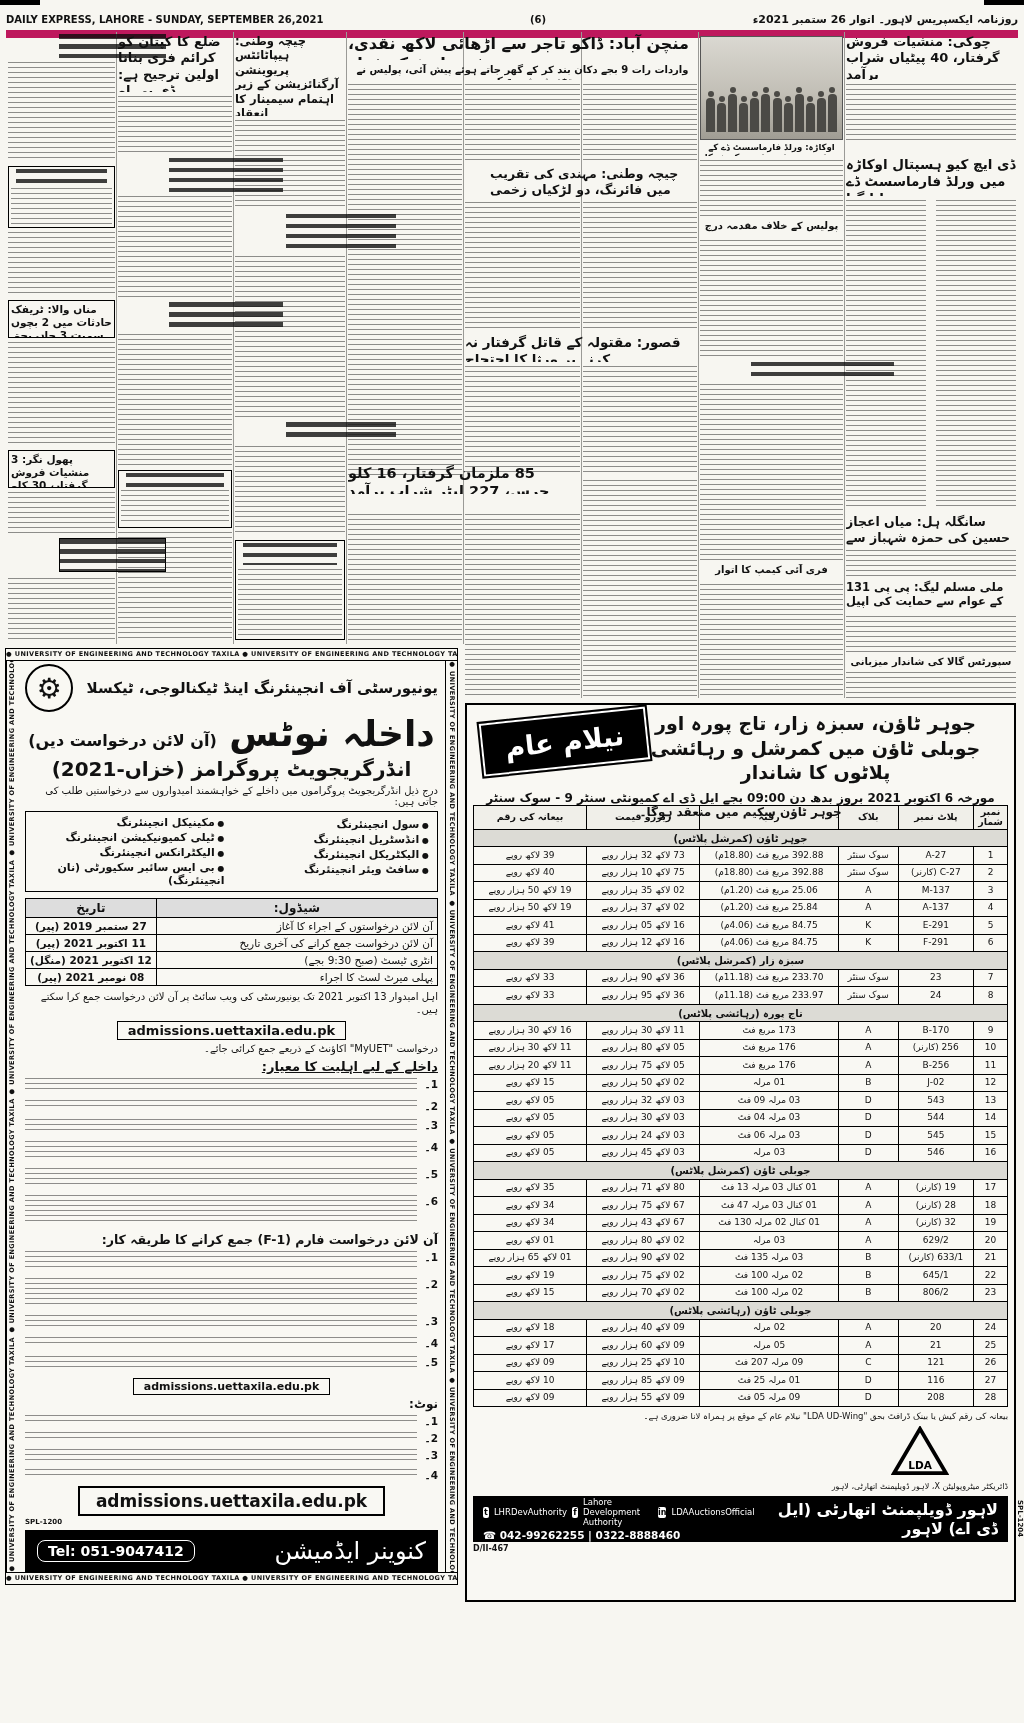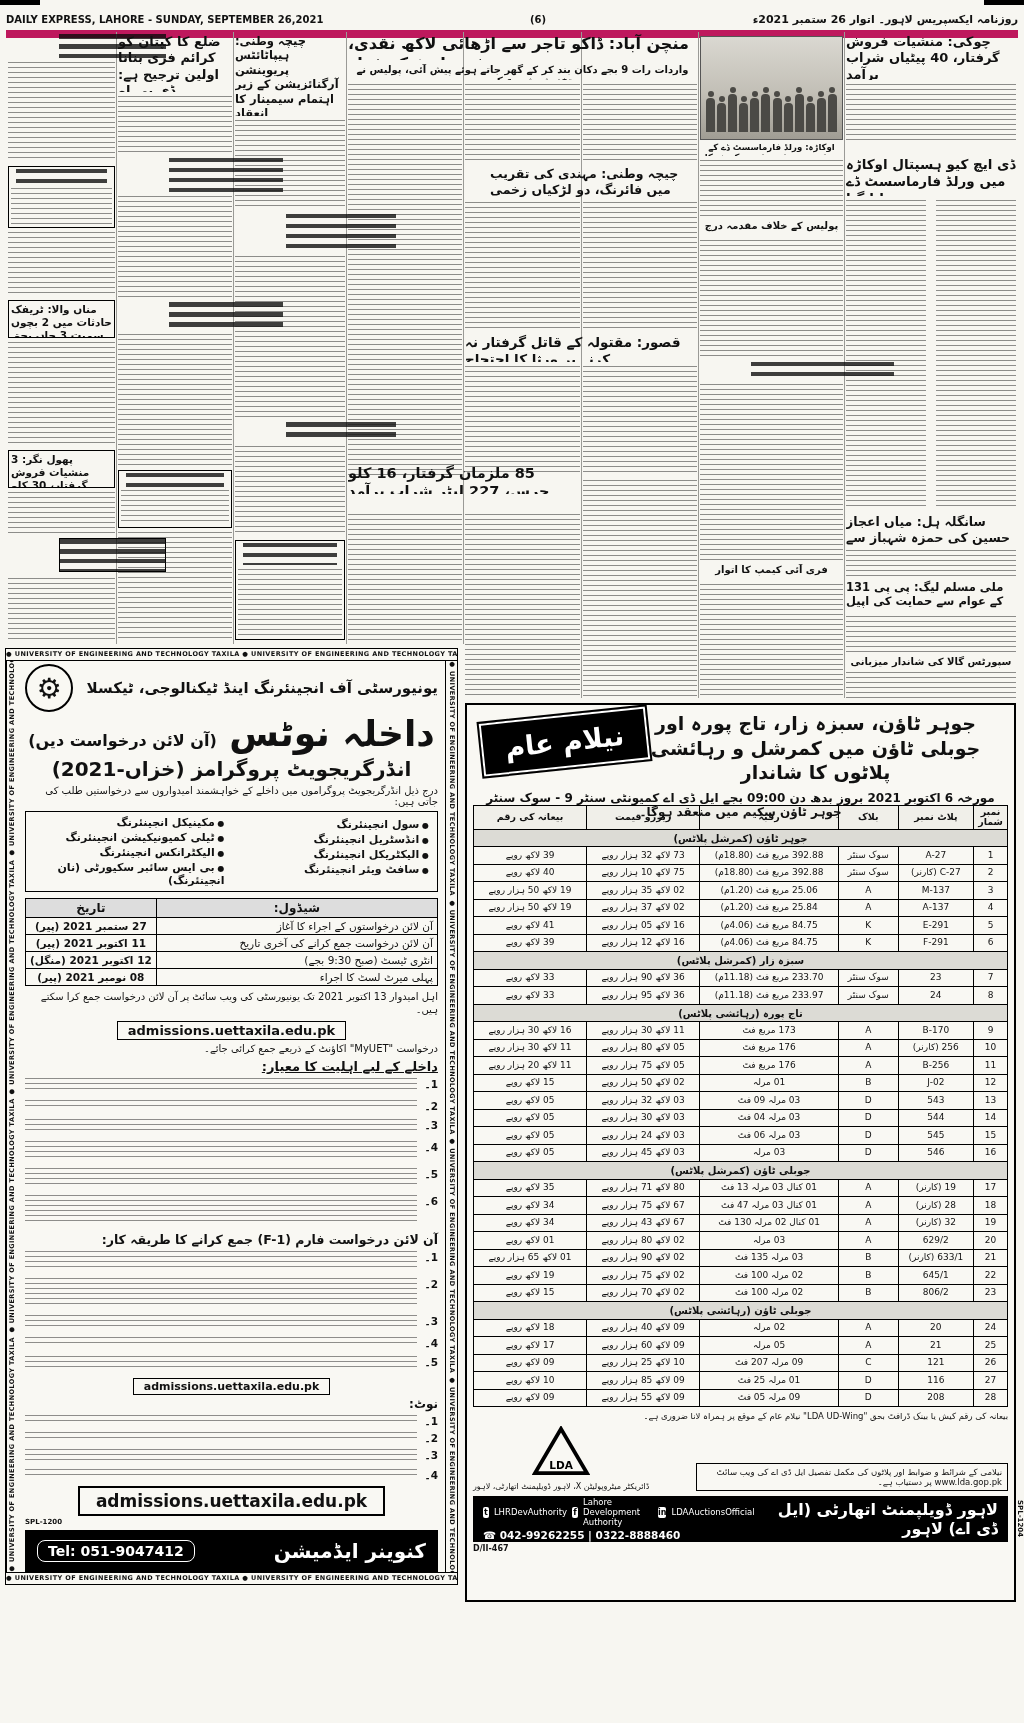--- a/index.html
+++ b/index.html
@@ -49,21 +49,21 @@
   .sch .sch-date{font-weight:bold;text-align:center;white-space:nowrap;}
   .uet-para{font-size:10px;text-align:right;line-height:1.35;}
   .url-box{display:block;width:max-content;margin:2px auto;border:1.5px solid #000;padding:1px 10px;font-weight:bold;font-size:13px;direction:ltr;}
   .url-big{font-size:17px;border-width:2px;padding:3px 16px;}
   .sec-title{font-size:13px;font-weight:bold;text-align:right;text-decoration:underline;}
   .nitem{display:flex;gap:5px;align-items:flex-start;margin-bottom:7px;}
   .nitem .m{font-size:10.5px;font-weight:bold;flex:0 0 16px;}
   .nitem .tx{flex:1;}
   .l2{height:10px;} .l3{height:15px;} .l4{height:20px;} .l6{height:30px;}
   .uet-bar{background:#000;color:#fff;display:flex;align-items:center;justify-content:space-between;padding:5px 12px;height:32px;}
-  .uet-bar .big{font-size:20px;font-weight:bold;}
+  .uet-bar .big{font-size:24px;font-weight:normal;}
   .uet-bar .tel{font-size:14px;font-weight:bold;direction:ltr;border:1px solid #fff;border-radius:8px;padding:2px 10px;}
   .spl{font-size:7px;direction:ltr;font-weight:bold;}
   
   .auc{position:absolute;left:465px;top:703px;width:551px;height:899px;border:2px solid #000;background:#f9f8f3;box-sizing:border-box;padding:6px;direction:rtl;}
   .auc-head{position:relative;height:94px;}
   .auc-stamp{position:absolute;left:8px;top:4px;background:#000;color:#fff;font-size:27px;font-weight:bold;
     padding:9px 22px;transform:rotate(-6deg);border:2px solid #fff;outline:2px solid #000;}
   .auc-t{font-size:19px;font-weight:bold;text-align:center;margin-left:150px;line-height:1.3;}
   .auc-when{font-size:12px;font-weight:bold;text-align:center;margin-top:6px;}
   .auc-table{width:100%;border-collapse:collapse;direction:rtl;}
@@ -235,21 +235,21 @@
         <thead>
           <tr>
             <th>شیڈول:</th>
             <th style="width:120px;">تاریخ</th>
           </tr>
         </thead>
         <tbody>
 
             <tr>
               <td>آن لائن درخواستوں کے اجراء کا آغاز</td>
-              <td class="sch-date">27 ستمبر 2021 (پیر)</td>
+              <td class="sch-date">27 ستمبر 2019 (پیر)</td>
             </tr>
 
             <tr>
               <td>آن لائن درخواست جمع کرانے کی آخری تاریخ</td>
               <td class="sch-date">11 اکتوبر 2021 (پیر)</td>
             </tr>
 
             <tr>
               <td>انٹری ٹیسٹ (صبح 9:30 بجے)</td>
               <td class="sch-date">12 اکتوبر 2021 (منگل)</td>
@@ -662,21 +662,20 @@
             <td>09 مرلہ 05 فٹ</td>
             <td>09 لاکھ 55 ہزار روپے</td>
             <td>09 لاکھ روپے</td>
           </tr>
         </tbody>
     </table>
 
     <div class="auc-note1">بیعانہ کی رقم کیش یا بینک ڈرافٹ بحق "LDA UD-Wing" نیلام عام کے موقع پر ہمراہ لانا ضروری ہے۔</div>
 
     <div class="auc-bottom">
-      <div class="note-box">نیلامی کے شرائط و ضوابط اور پلاٹوں کی مکمل تفصیل ایل ڈی اے کی ویب سائٹ www.lda.gop.pk پر دستیاب ہے۔</div>
       <div class="lda-wrap">
         <svg width="58" height="50" viewBox="0 0 60 52">
           <path d="M30 3 L57 49 L3 49 Z" fill="none" stroke="#000" stroke-width="4"></path>
           <text x="30" y="45" font-size="11" text-anchor="middle" font-weight="bold" font-family="DejaVu Sans, sans-serif">LDA</text>
         </svg>
         <div class="lda-small">ڈائریکٹر میٹروپولیٹن X، لاہور ڈویلپمنٹ اتھارٹی، لاہور</div>
       </div>
     </div>
 
     <div class="auc-footer">

